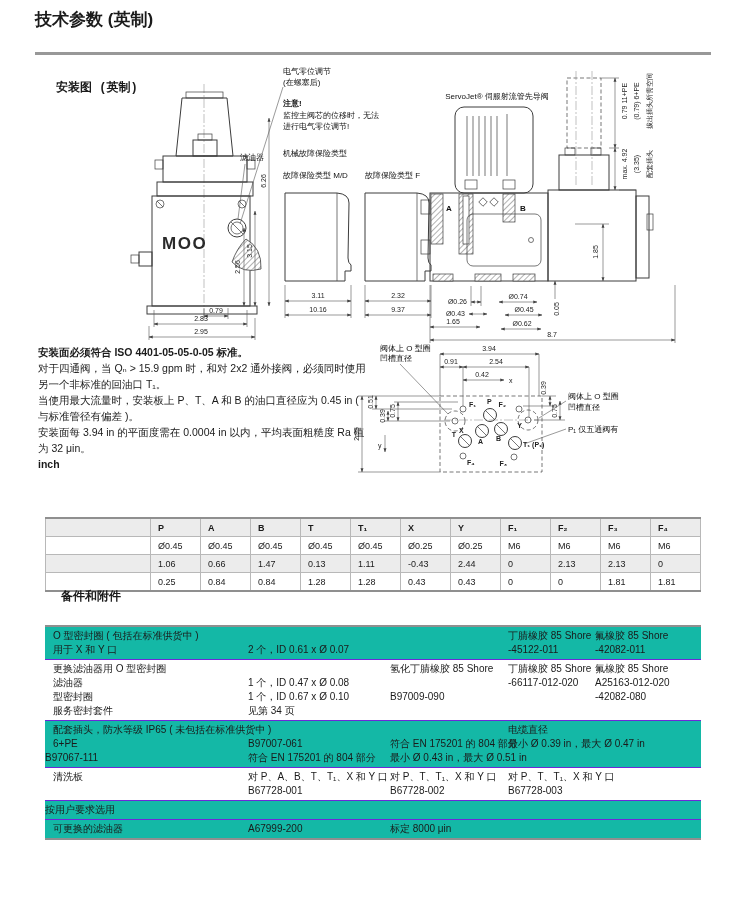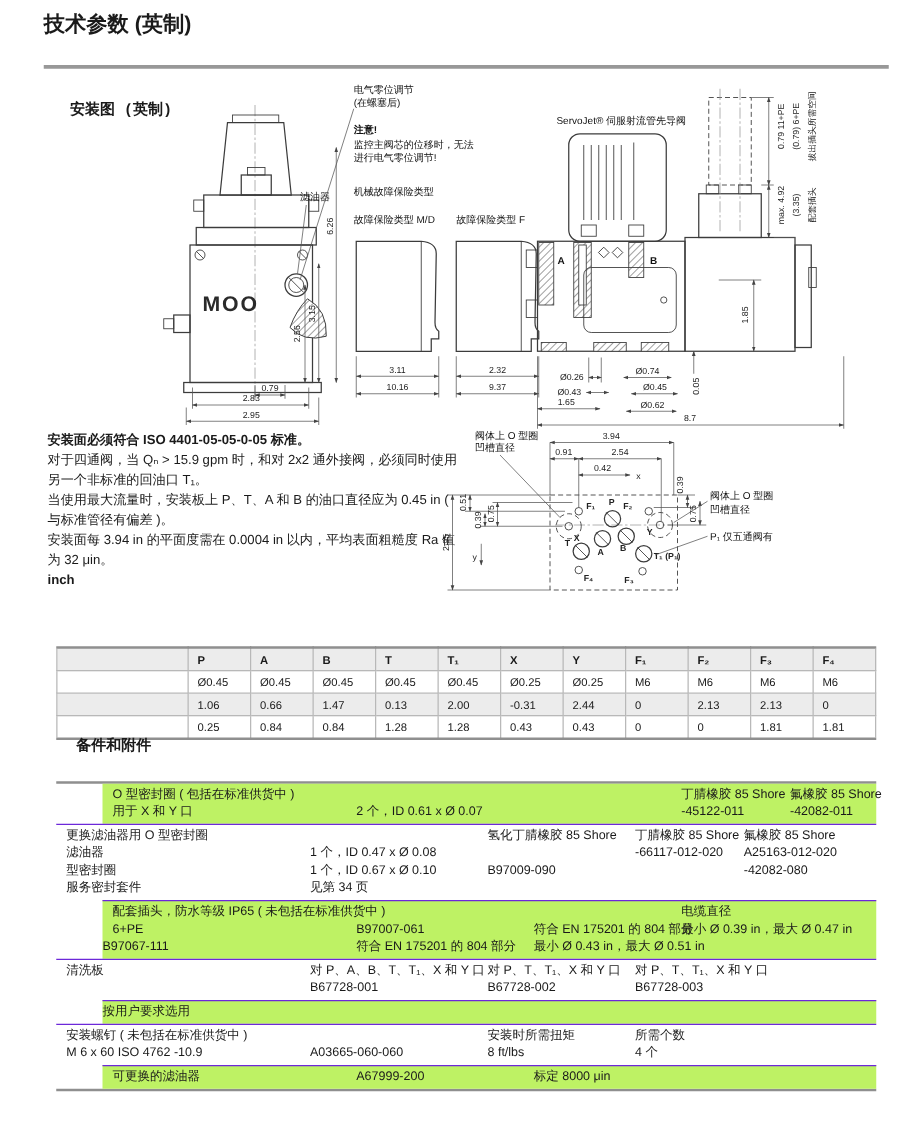--- a/index.html
+++ b/index.html
@@ -27,21 +27,21 @@
   .bold{font-weight:bold;}
   
   table.ports{position:absolute;left:45px;top:517px;border-collapse:collapse;table-layout:fixed;font-size:9px;border-top:2px solid #8f8f8f;border-bottom:2px solid #8f8f8f;}
   table.ports td{border:1px solid #b8b8b8;height:15px;padding:1px 2px 1px 7px;white-space:nowrap;}
   table.ports tr.hd td{font-weight:bold;}
   table.ports tr.sh td{background:#ececec;}
   
   .acc{position:absolute;left:45px;top:625px;width:656px;border-top:2px solid #8f8f8f;border-bottom:2px solid #8f8f8f;font-size:10px;}
   .grp{padding:2px 0;border-top:1px solid #6d28d9;}
   .grp:first-child{border-top:none;}
-  .grp.sh{background:#bef264;margin-left:37px;}
+  .grp.sh{background:#14b8a6;}
   .arow{display:grid;grid-template-columns:203px 142px 118px 87px 106px;line-height:14px;}
   .arow .c{white-space:nowrap;overflow:visible;}
   .arow .c1{padding-left:8px;}
 </style>
 </head>
 <body>
 
 <div class="page">
 
   <h1 class="title">技术参数 (英制)</h1>
@@ -355,22 +355,22 @@
           <td>M6</td>
           <td>M6</td>
           <td>M6</td>
     </tr>
     <tr class="sh">
       <td></td>
           <td>1.06</td>
           <td>0.66</td>
           <td>1.47</td>
           <td>0.13</td>
-          <td>2.00</td>
-          <td>-0.31</td>
+          <td>1.11</td>
+          <td>-0.43</td>
           <td>2.44</td>
           <td>0</td>
           <td>2.13</td>
           <td>2.13</td>
           <td>0</td>
     </tr>
     <tr>
       <td></td>
           <td>0.25</td>
           <td>0.84</td>
@@ -475,36 +475,20 @@
         </div>
     </div>
     <div class="grp sh">
       <div class="arow">
           <div class="c">按用户要求选用</div>
           <div class="c"></div>
           <div class="c"></div>
           <div class="c"></div>
         </div>
     </div>
-    <div class="grp">
-      <div class="arow">
-          <div class="c c1">安装螺钉 ( 未包括在标准供货中 )</div>
-          <div class="c"></div>
-          <div class="c">安装时所需扭矩</div>
-          <div class="c">所需个数</div>
-          <div class="c"></div>
-        </div>
-      <div class="arow">
-          <div class="c c1">M 6 x 60 ISO 4762 -10.9</div>
-          <div class="c">A03665-060-060</div>
-          <div class="c">8 ft/lbs</div>
-          <div class="c">4 个</div>
-          <div class="c"></div>
-        </div>
-    </div>
     <div class="grp sh">
       <div class="arow">
           <div class="c c1">可更换的滤油器</div>
           <div class="c">A67999-200</div>
           <div class="c">标定 8000 μin</div>
           <div class="c"></div>
           <div class="c"></div>
         </div>
     </div>
   </div>

